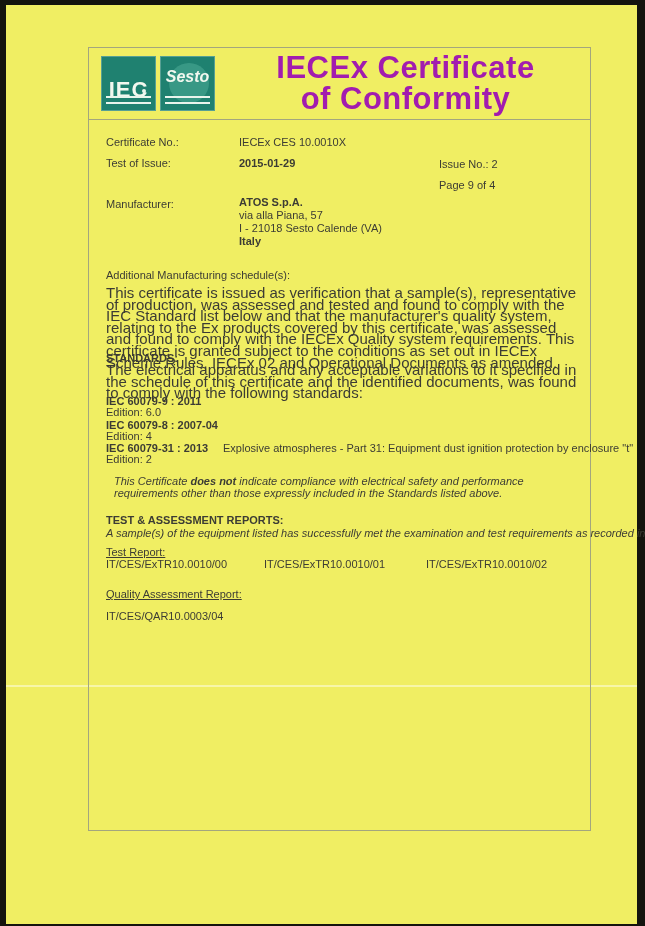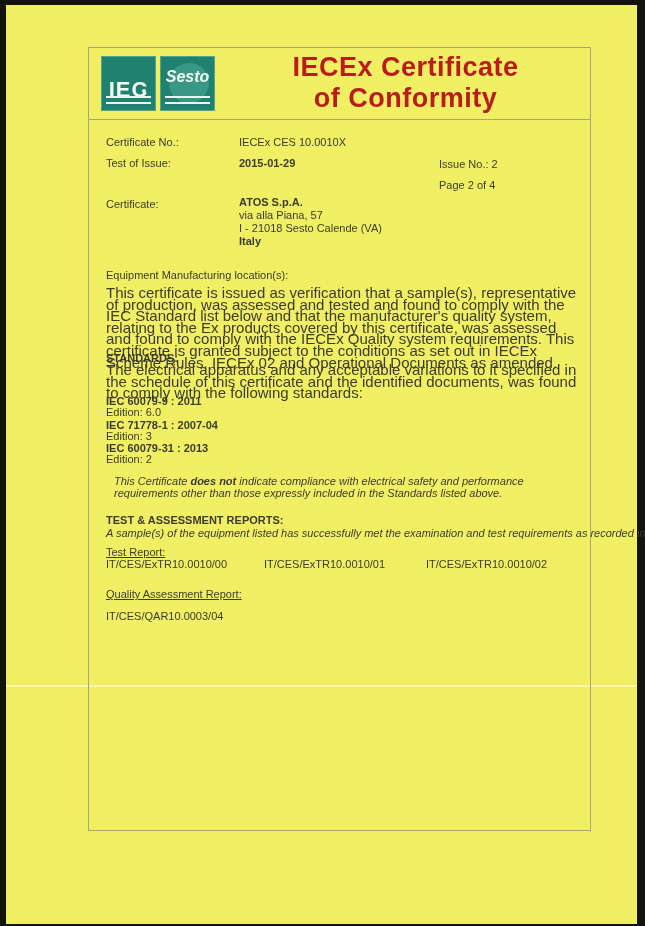--- a/index.html
+++ b/index.html
@@ -26,21 +26,21 @@
   .logo .bar1, .logo .bar2 { position:absolute; left:5px; right:5px; height:2px; background:#e9f4ec; }
   .logo .bar1 { bottom:13px; }
   .logo .bar2 { bottom:7px; }
   .logo .dot { position:absolute; right:10px; bottom:18px; width:4px; height:4px;
                border-radius:50%; background:#e9f4ec; }
   .logo.iecex .globe { position:absolute; left:9px; top:7px; width:40px; height:40px;
                        border-radius:50%; background:#3d9c88; opacity:.85; }
   .logo.iecex .ltxt { font-size:16px; font-style:italic; top:12px; letter-spacing:0; }
 
   .cert-title { position:absolute; left:140px; right:8px; top:4px; text-align:center;
-                color:#b91c1c; font-weight:bold; font-size:27px; line-height:31px;
+                color:#a21caf; font-weight:bold; font-size:31px; line-height:31px;
                 letter-spacing:.5px; }
 
   .t { position:absolute; font-size:11px; line-height:12px; color:#3c3c34; white-space:nowrap; }
   .b { font-weight:bold; }
   .i { font-style:italic;text-align:center; }
   .u { text-decoration:underline; }
 
   .para { position:absolute; font-size:15px; line-height:11.6px; color:#3c3c34; width:473px; }
   .note { position:absolute; left:25px; top:428px; width:455px; text-align:left;
           font-size:11px; line-height:11.6px; font-style:italic; color:#3c3c34; }
@@ -75,42 +75,43 @@
           <div>of Conformity</div>
         </div>
       </div>
 
       <div class="t" style="left:17px; top:88px">Certificate No.:</div>
       <div class="t" style="left:150px; top:88px">IECEx CES 10.0010X</div>
 
       <div class="t" style="left:17px; top:109px">Test of Issue:</div>
       <div class="t b" style="left:150px; top:109px">2015-01-29</div>
       <div class="t" style="left:350px; top:110px">Issue No.: 2</div>
-      <div class="t" style="left:350px; top:131px">Page 2 of 4</div>
+      <div class="t" style="left:350px; top:131px">Page 9 of 4</div>
 
-      <div class="t" style="left:17px; top:150px">Certificate:</div>
+      <div class="t" style="left:17px; top:150px">Manufacturer:</div>
       <div class="t b" style="left:150px; top:148px">ATOS S.p.A.</div>
       <div class="t" style="left:150px; top:161px">via alla Piana, 57</div>
       <div class="t" style="left:150px; top:174px">I - 21018 Sesto Calende (VA)</div>
       <div class="t b" style="left:150px; top:187px">Italy</div>
 
-      <div class="t" style="left:17px; top:221px">Equipment Manufacturing location(s):</div>
+      <div class="t" style="left:17px; top:221px">Additional Manufacturing schedule(s):</div>
 
       <div class="para" style="left:17px; top:239px">This certificate is issued as verification that a sample(s), representative of production, was assessed and tested and found to comply with the IEC Standard list below and that the manufacturer's quality system, relating to the Ex products covered by this certificate, was assessed and found to comply with the IECEx Quality system requirements. This certificate is granted subject to the conditions as set out in IECEx Scheme Rules, IECEx 02 and Operational Documents as amended.</div>
 
       <div class="t b" style="left:17px; top:304px">STANDARDS:</div>
       <div class="para" style="left:17px; top:316px">The electrical apparatus and any acceptable variations to it specified in the schedule of this certificate and the identified documents, was found to comply with the following standards:</div>
 
       <div class="t b" style="left:17px; top:347px">IEC 60079-9 : 2011</div>
       <div class="t" style="left:17px; top:358px">Edition: 6.0</div>
 
-      <div class="t b" style="left:17px; top:371px">IEC 71778-1 : 2007-04</div>
-      <div class="t" style="left:17px; top:382px">Edition: 3</div>
+      <div class="t b" style="left:17px; top:371px">IEC 60079-8 : 2007-04</div>
+      <div class="t" style="left:17px; top:382px">Edition: 4</div>
 
       <div class="t b" style="left:17px; top:394px">IEC 60079-31 : 2013</div>
+      <div class="t" style="left:134px; top:394px">Explosive atmospheres - Part 31: Equipment dust ignition protection by enclosure "t"</div>
       <div class="t" style="left:17px; top:405px">Edition: 2</div>
 
       <div class="note"><span>This Certificate </span><span class="b">does not</span><span> indicate compliance with electrical safety and performance requirements other than those expressly included in the Standards listed above.</span></div>
 
       <div class="t b" style="left:17px; top:466px">TEST &amp; ASSESSMENT REPORTS:</div>
       <div class="t i" style="left:17px; top:479px">A sample(s) of the equipment listed has successfully met the examination and test requirements as recorded in</div>
 
       <div class="t u" style="left:17px; top:498px">Test Report:</div>
       <div class="t" style="left:17px; top:510px">IT/CES/ExTR10.0010/00</div>
       <div class="t" style="left:175px; top:510px">IT/CES/ExTR10.0010/01</div>

